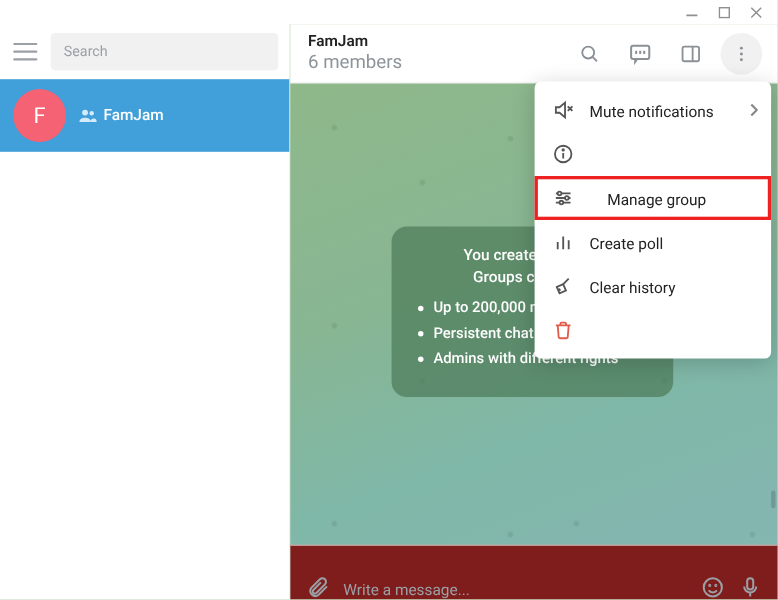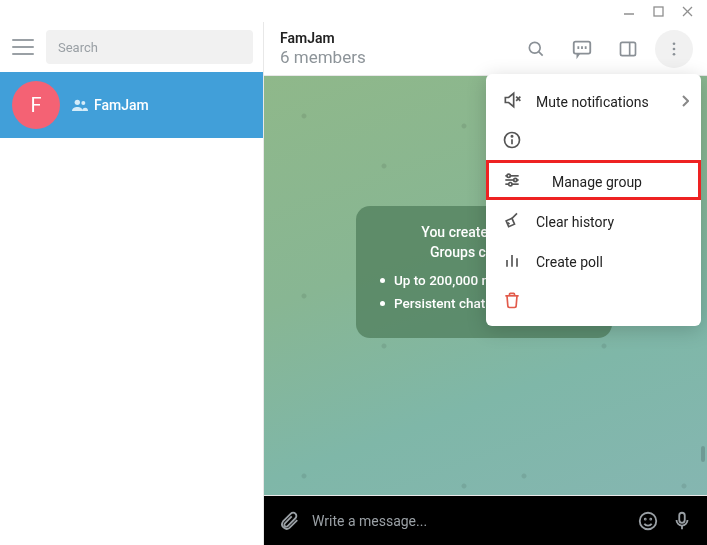--- a/index.html
+++ b/index.html
@@ -25,21 +25,21 @@
   .hicon { width: 38px; height: 38px; display: flex; align-items: center; justify-content: center; color: #8a9096; cursor: pointer; border-radius: 50%; }
   .hicon.more { background: #f1f1f1; }
   .chat-bg { flex: 1; position: relative; background: linear-gradient(160deg, #8fb88a 0%, #88b693 40%, #7fb7a8 70%, #85b6b1 100%); overflow: hidden; }
   .pattern { position: absolute; inset: 0; opacity: 0.08; background-image: radial-gradient(circle 6px at 40px 40px, #000 2px, transparent 3px), radial-gradient(circle 5px at 120px 90px, #000 2px, transparent 3px), radial-gradient(circle 6px at 200px 50px, #000 2px, transparent 3px), radial-gradient(circle 5px at 300px 120px, #000 2px, transparent 3px), radial-gradient(circle 6px at 380px 70px, #000 2px, transparent 3px); background-size: 220px 180px; }
   .info-bubble { position: absolute; left: 92px; top: 130px; background: rgba(74,120,86,0.68); border-radius: 14px; padding: 18px 22px 20px 22px; color: #fff; font-size: 14px; width: 256px; }
   .info-bubble .line1 { text-align: center; font-weight: 500; margin-bottom: 4px; }
   .info-bubble .line2 { text-align: center; font-weight: 500; margin-bottom: 12px; }
   .info-bubble ul { list-style: none; }
   .info-bubble li { position: relative; padding-left: 16px; margin-bottom: 7px; font-size: 13.5px; font-weight:500;}
   .info-bubble li::before { content: ""; position: absolute; left: 2px; top: 6px; width: 5px; height: 5px; border-radius: 50%; background: #fff; }
-  .composer { height: 50px; background: #000000; display: flex; align-items: center; padding: 0 14px; gap: 12px; border-top: 1px solid #e8e8e8; }
+  .composer { height: 50px; background: #7f1d1d; display: flex; align-items: flex-end; padding: 0 14px; gap: 12px; border-top: 1px solid #e8e8e8; }
   .composer .cicon { color: #9aa0a5; display: flex; align-items: center; cursor: pointer; }
   .composer .placeholder { flex: 1; color: #9aa0a5; font-size: 14px; }
   .dropdown { position: absolute; right: 6px; top: 52px; width: 215px; background: #fff; border-radius: 6px; box-shadow: 0 4px 20px rgba(0,0,0,0.18); padding: 6px 0; z-index: 10; }
   .ditem { display: flex; align-items: flex-end; gap: 14px; padding: 10px 16px; font-size: 14px; color: #222; cursor: pointer; position: relative; }
   .ditem svg { flex-shrink: 0; }
   .ditem.danger { color: #e25b4b; }
   .ditem.highlight { outline: 3px solid #e22; outline-offset: -3px; gap: 30px; }
   .ditem .chev { position: absolute; right: 12px; color: #888; }
   .scrollhint { position: absolute; right: 2px; top: 370px; width: 4px; height: 16px; background: rgba(0,0,0,0.15); border-radius: 2px; }
 </style>
@@ -128,20 +128,21 @@
     </div>
 
     <div class="chat-bg">
       <div class="pattern"></div>
       <div class="info-bubble">
         <div class="line1">You created a group</div>
         <div class="line2">Groups can have:</div>
         <ul>
           <li>Up to 200,000 members</li>
           <li>Persistent chat history</li>
+          <li>Admins with different rights</li>
         </ul>
       </div>
       <div class="scrollhint"></div>
     </div>
 
     <div class="composer">
       <div class="cicon">
         <svg width="22" height="22" viewBox="0 0 24 24" fill="none" stroke="currentColor" stroke-width="2">
             <path d="M21 11l-8.5 8.5a5 5 0 01-7-7L14 4a3.5 3.5 0 015 5l-8.5 8.5a2 2 0 01-3-3L15 7"></path>
           </svg>
@@ -189,33 +190,33 @@
             <line x1="4" y1="12" x2="20" y2="12"></line>
             <line x1="4" y1="17" x2="20" y2="17"></line>
             <circle cx="8" cy="7" r="2" fill="#fff"></circle>
             <circle cx="16" cy="12" r="2" fill="#fff"></circle>
             <circle cx="10" cy="17" r="2" fill="#fff"></circle>
           </svg>
         <span>Manage group</span>
       </div>
       <div class="ditem">
         <svg width="20" height="20" viewBox="0 0 24 24" fill="none" stroke="#555" stroke-width="2">
+            <line x1="6" y1="20" x2="6" y2="12"></line>
+            <line x1="12" y1="20" x2="12" y2="6"></line>
+            <line x1="18" y1="20" x2="18" y2="10"></line>
+          </svg>
+        <span>Create poll</span>
+      </div>
+      <div class="ditem">
+        <svg width="20" height="20" viewBox="0 0 24 24" fill="none" stroke="#555" stroke-width="2">
             <path d="M18 4l-6 6"></path>
             <path d="M12 10l-7 3 3 7 7-3z"></path>
             <line x1="7" y1="15" x2="9" y2="17"></line>
           </svg>
         <span>Clear history</span>
-      </div>
-      <div class="ditem">
-        <svg width="20" height="20" viewBox="0 0 24 24" fill="none" stroke="#555" stroke-width="2">
-            <line x1="6" y1="20" x2="6" y2="12"></line>
-            <line x1="12" y1="20" x2="12" y2="6"></line>
-            <line x1="18" y1="20" x2="18" y2="10"></line>
-          </svg>
-        <span>Create poll</span>
       </div>
       <div class="ditem danger">
         <svg width="20" height="20" viewBox="0 0 24 24" fill="none" stroke="#e25b4b" stroke-width="2">
             <path d="M4 7h16"></path>
             <path d="M9 7V5a1 1 0 011-1h4a1 1 0 011 1v2"></path>
             <path d="M6 7l1 12a2 2 0 002 2h6a2 2 0 002-2l1-12"></path>
           </svg>
       </div>
     </div>
 

